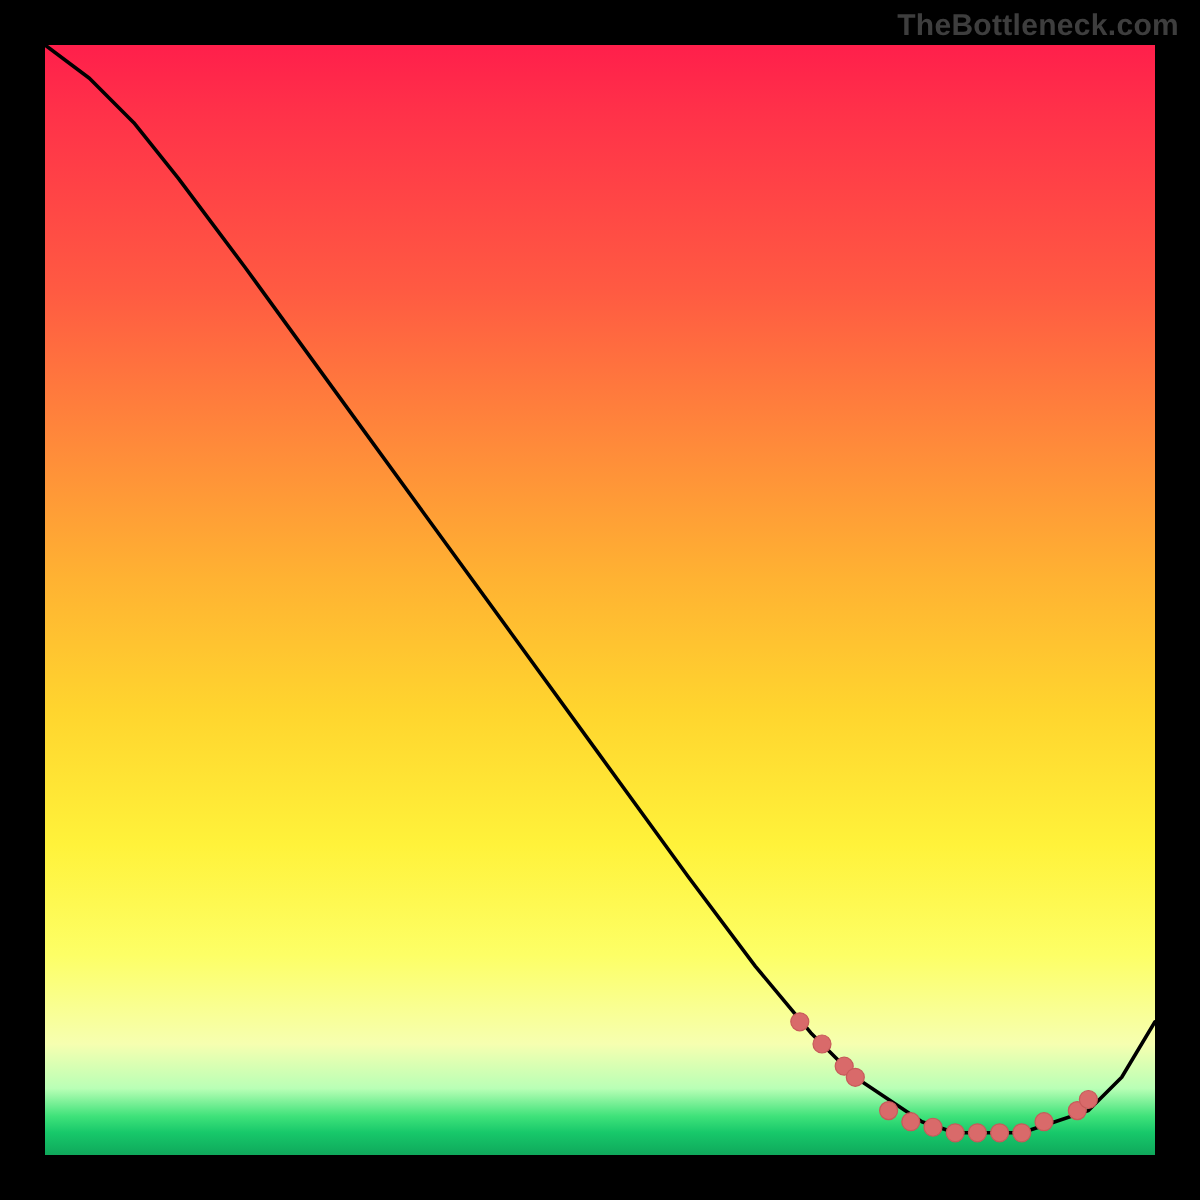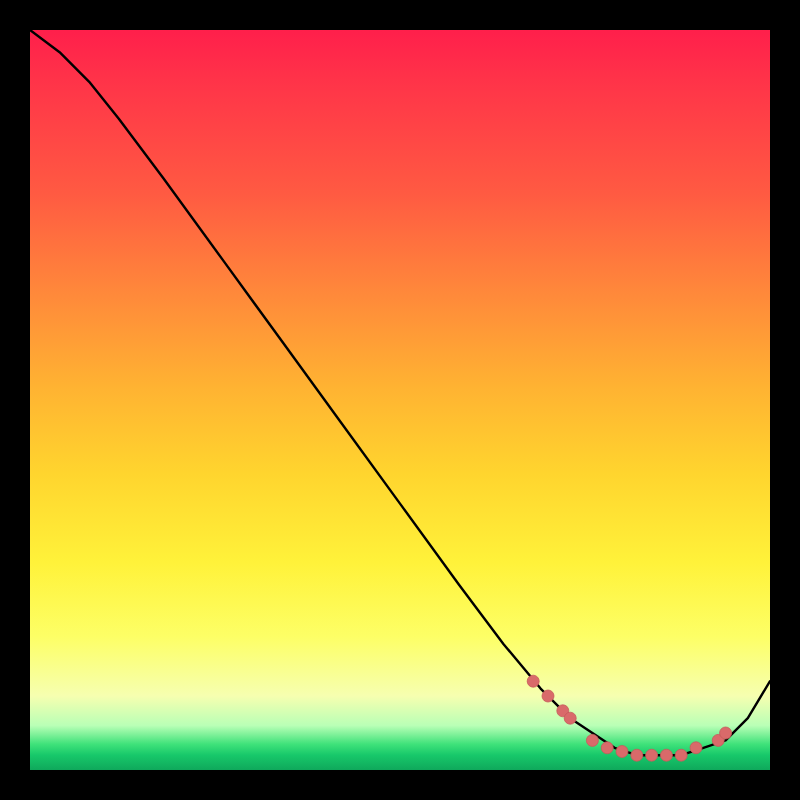--- a/index.html
+++ b/index.html
@@ -77,20 +77,21 @@
   .curve circle.marker {
     fill: #d96a6a;
     stroke: #c75a5a;
     stroke-width: 0.8;
   }
 </style>
 </head>
 <body>
 
 <div class="frame">
+  <div class="watermark">TheBottleneck.com</div>
 
   <div class="plot">
     <div class="gradient"></div>
 
     <svg class="curve" viewBox="0 0 740 740" preserveAspectRatio="none">
       <path class="line" d="M0.0 0.0 L29.6 22.2 L59.2 51.8 L88.8 88.8 L133.2 148.0 L192.4 229.4 L251.6 310.8 L310.8 392.2 L370.0 473.6 L429.2 555.0 L473.6 614.2 L510.6 658.6 L540.2 688.2 L562.4 703.0 L584.6 717.8 L606.8 725.2 L629.0 725.2 L651.2 725.2 L673.4 717.8 L695.6 710.4 L717.8 688.2 L740.0 651.2"></path>
       <g>
           <circle class="marker" cx="503.2" cy="651.2" r="6"></circle>
           <circle class="marker" cx="518.0" cy="666.0" r="6"></circle>
           <circle class="marker" cx="532.8" cy="680.8" r="6"></circle>

